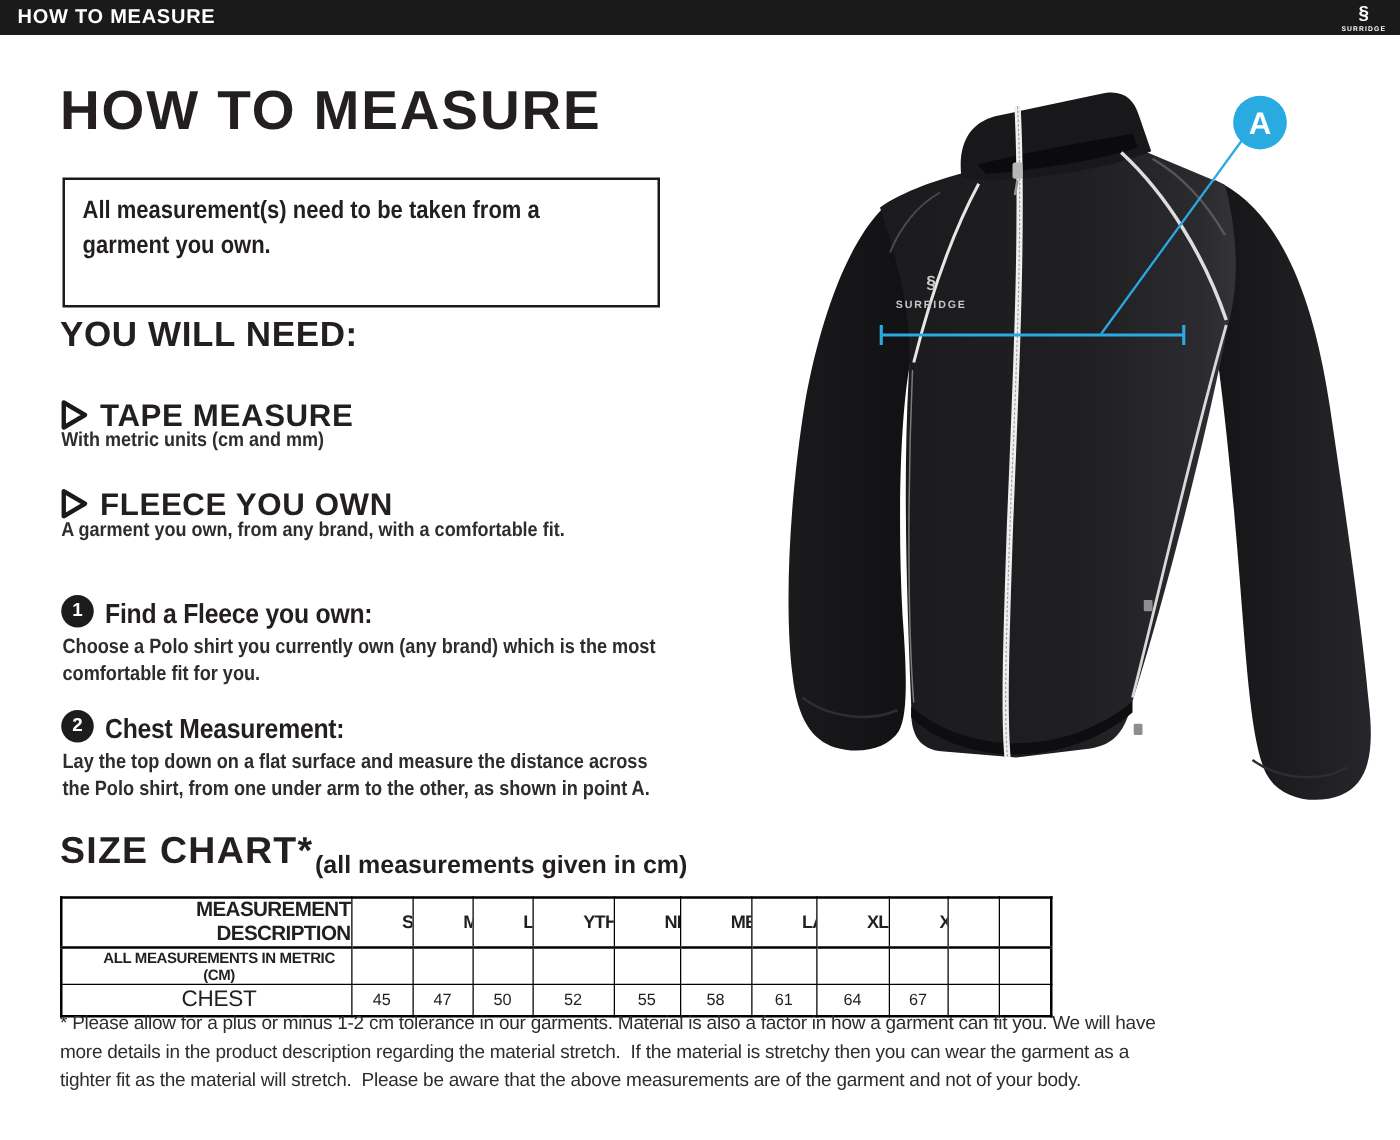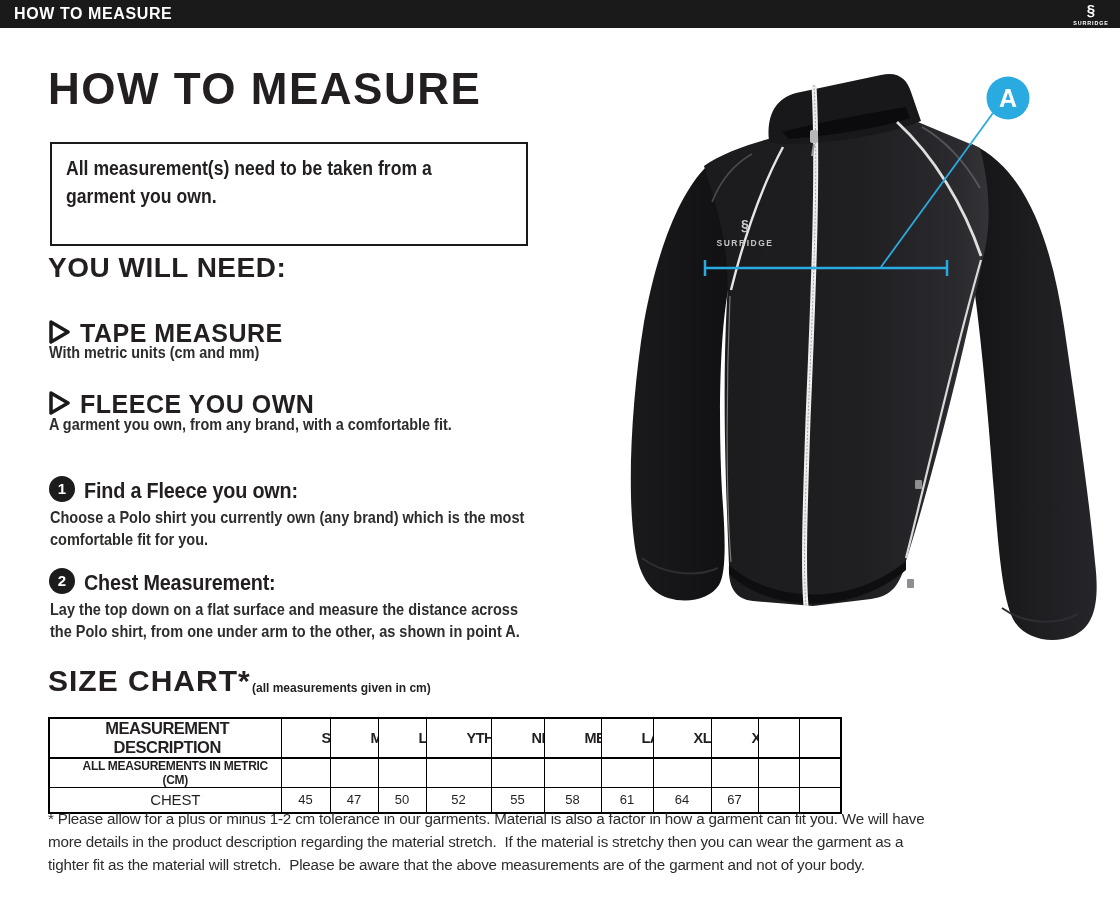--- a/index.html
+++ b/index.html
@@ -10,21 +10,21 @@
   .topbar{position:absolute;left:0;top:0;width:1120px;height:28px;background:#1a1a1a;}
   .topbar-title{position:absolute;left:14px;top:0;line-height:28px;color:#fff;
                 font-size:16px;font-weight:bold;letter-spacing:.6px;}
   .topbar-logo{position:absolute;right:6px;top:1px;}
 
   
   .h1{position:absolute;left:48px;top:64px;font-size:44px;font-weight:bold;
       letter-spacing:1.5px;color:#231f20;white-space:nowrap;}
   .ywn{position:absolute;left:48px;top:252px;font-size:28px;font-weight:bold;letter-spacing:.5px;white-space:nowrap;}
   .sc-head{position:absolute;left:48px;top:664px;font-size:30px;font-weight:bold;letter-spacing:1px;white-space:nowrap;}
-  .sc-sub{position:absolute;left:252px;top:681px;font-size:12px;font-weight:bold;white-space:nowrap;}
+  .sc-sub{position:absolute;left:252px;top:681px;font-size:20px;font-weight:bold;white-space:nowrap;}
 
   
   .notice-box{position:absolute;left:50px;top:142px;width:478px;height:104px;
               border:2px solid #1a1a1a;box-sizing:border-box;}
   .notice-text{position:absolute;left:14px;top:10px;font-size:20px;font-weight:bold;
                line-height:28px;color:#231f20;}
 
   .lines{white-space:pre;}
   .cx88{transform:scaleX(.88);transform-origin:0 0;}
   .cx90{transform:scaleX(.90);transform-origin:0 0;}
@@ -39,27 +39,27 @@
          color:#fff;font-size:15px;font-weight:bold;text-align:center;line-height:26px;}
   .step-title{position:absolute;font-size:22px;font-weight:bold;letter-spacing:-.2px;white-space:nowrap;}
   .step-desc{position:absolute;font-size:16.5px;font-weight:bold;color:#2e2d2c;line-height:22px;}
 
   
   .size-table{position:absolute;left:48px;top:717px;border-collapse:collapse;
               table-layout:fixed;width:792px;border:2px solid #000;}
   .size-table th,.size-table td{border:1px solid #000;padding:0;overflow:hidden;}
   .size-table thead tr{height:30px;}
   .size-table thead th{font-size:14.5px;font-weight:bold;letter-spacing:-.5px;text-align:center;padding-left:40px;}
-  .size-table thead th.c-desc{font-size:16.5px;text-align:center;padding-left:4px;border-bottom:2px solid #000;}
+  .size-table thead th.c-desc{font-size:16.5px;text-align:right;padding-left:4px;border-bottom:2px solid #000;}
   .size-table thead th{border-bottom:2px solid #000;}
   .size-table tbody tr.r0{height:22px;}
   .size-table tbody tr.r1{height:25px;}
   .size-table td.c-desc{text-align:center;padding-left:20px;}
   .size-table tr.r0 td.c-desc{font-size:12px;font-weight:bold;letter-spacing:-.3px;}
-  .size-table tr.r1 td.c-desc{font-size:15px;letter-spacing:-.2px;margin-left:36px;}
+  .size-table tr.r1 td.c-desc{font-size:18px;letter-spacing:-.2px;margin-left:36px;}
   .size-table td.c-val{font-size:13px;text-align:center;}
 
   
   .footnote{position:absolute;left:48px;top:807px;font-size:15.2px;line-height:23px;
             color:#2d2d2d;letter-spacing:-.2px;}
 
   
   .figure{position:absolute;left:600px;top:60px;width:520px;height:640px;}
   .logo-s{font:bold 15px "Liberation Sans",sans-serif;fill:#fff;}
   .logo-word{font:bold 5.4px "Liberation Sans",sans-serif;fill:#fff;letter-spacing:.9px;}

